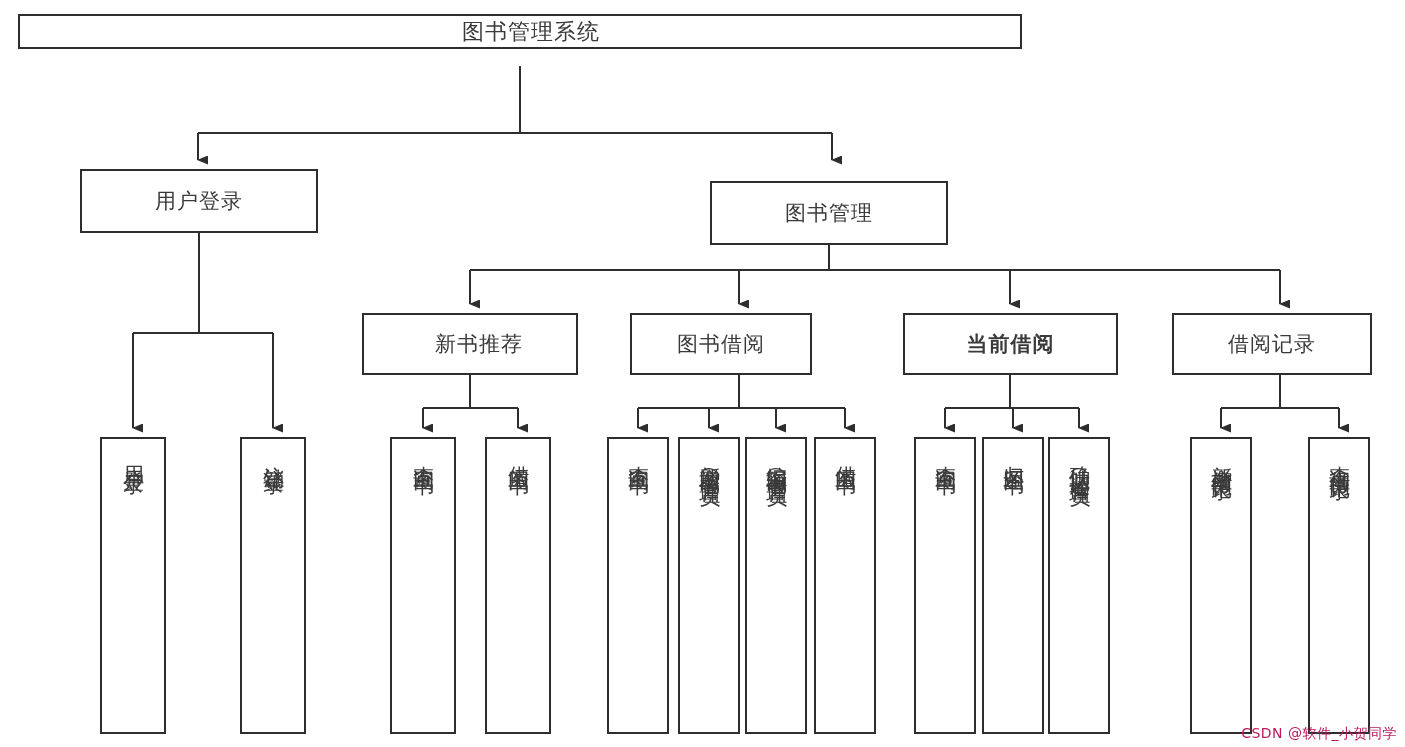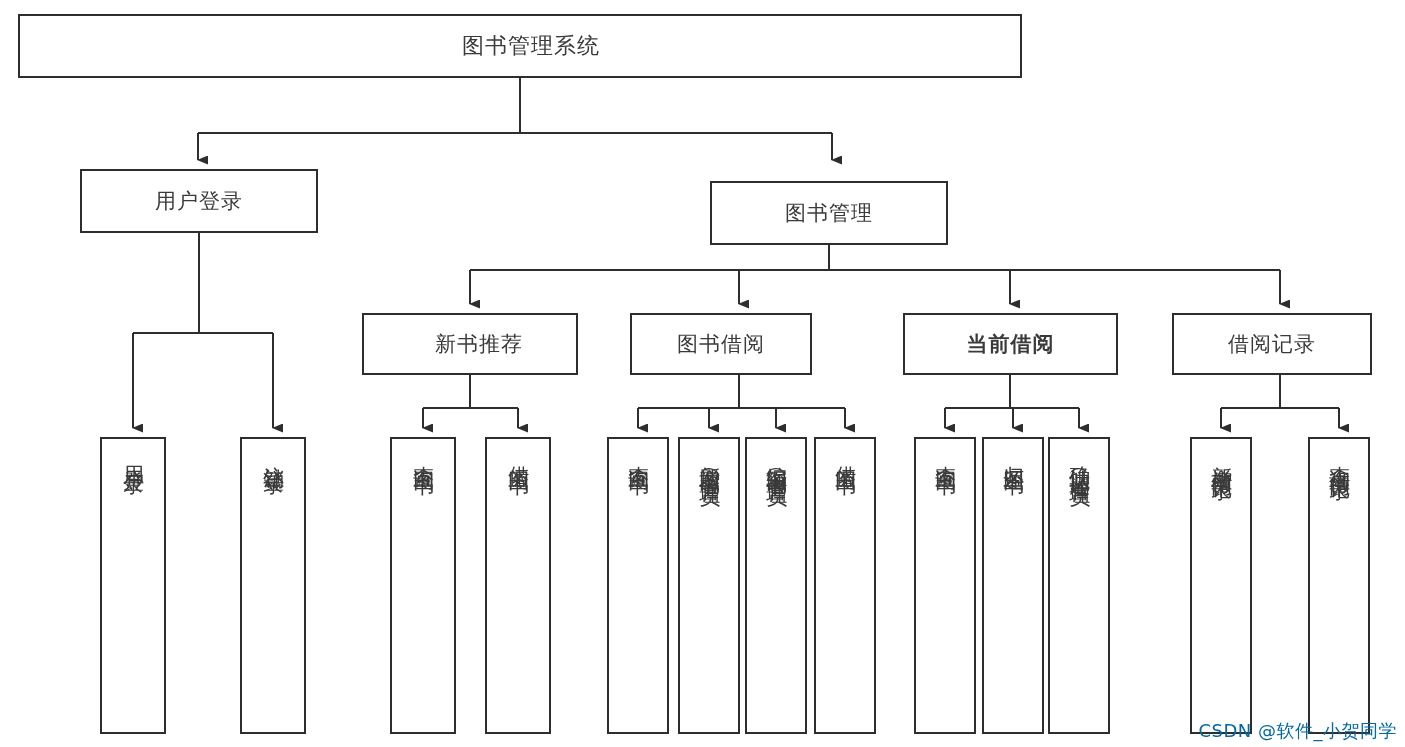--- a/index.html
+++ b/index.html
@@ -38,22 +38,22 @@
     line-height:1.12;
     letter-spacing:3px;
     white-space:nowrap;
     color:#3a3a3a;
   }
   .htext{ white-space:nowrap; }
 
   #watermark{
     position:absolute;
     right:8px;bottom:4px;
-    font-size:18px;
-    color:#0369a1;
+    font-size:14px;
+    color:#be185d;
     letter-spacing:0.5px;
     white-space:nowrap;
     pointer-events:none;
   }
 </style>
 </head>
 <body>
 
 <svg id="diagram" viewBox="0 0 1405 747">
   <defs>
@@ -99,21 +99,21 @@
     <path d="M1079,408 L1079,428" marker-end="url(#arrow)"></path>
 
     <path d="M1280,375 L1280,408"></path>
     <path d="M1221,408 L1339,408"></path>
     <path d="M1221,408 L1221,428" marker-end="url(#arrow)"></path>
     <path d="M1339,408 L1339,428" marker-end="url(#arrow)"></path>
   </g>
 </svg>
 
 <div id="nodes">
-    <div class="node root h-node" style="left: 18px; top: 14px; width: 1004px; height: 64px; padding-left: 22px;">
+    <div class="node root h-node" style="left: 18px; top: 14px; width: 1004px; height: 35px; padding-left: 22px;">
       <span class="htext">图书管理系统</span>
     </div>
     <div class="node h-node" style="left: 80px; top: 169px; width: 238px; height: 64px;">
       <span class="htext">用户登录</span>
     </div>
     <div class="node h-node" style="left: 710px; top: 169px; width: 238px; height: 64px; margin-top: 12px;">
       <span class="htext">图书管理</span>
     </div>
     <div class="node h-node" style="left: 362px; top: 313px; width: 216px; height: 62px; padding-left: 18px;">
       <span class="htext">新书推荐</span>

